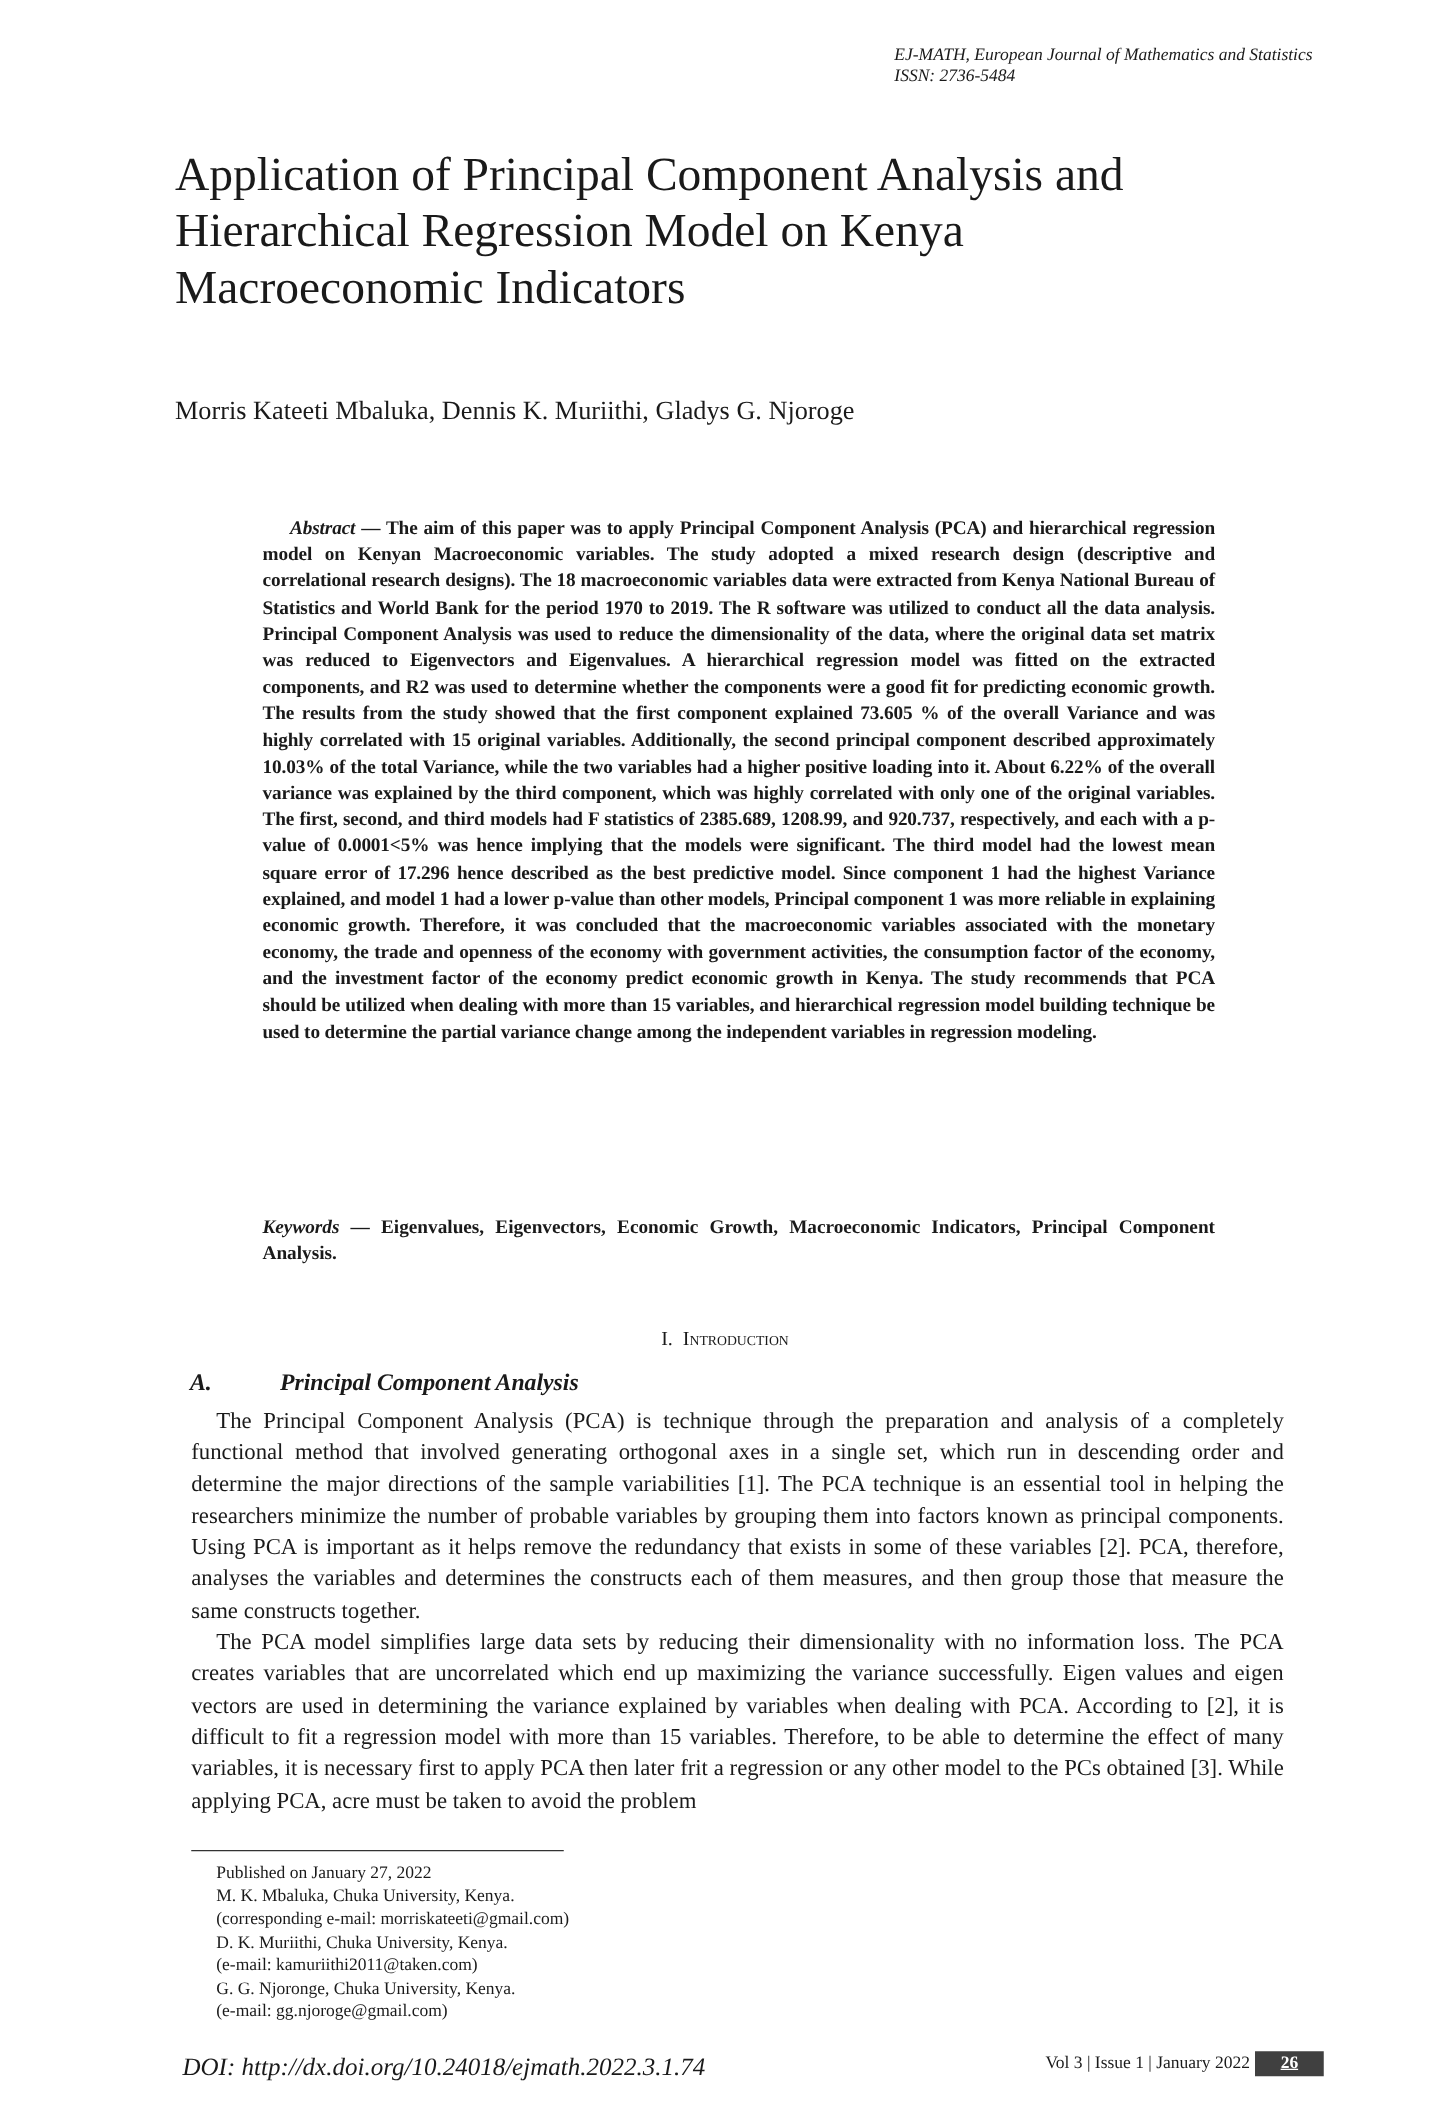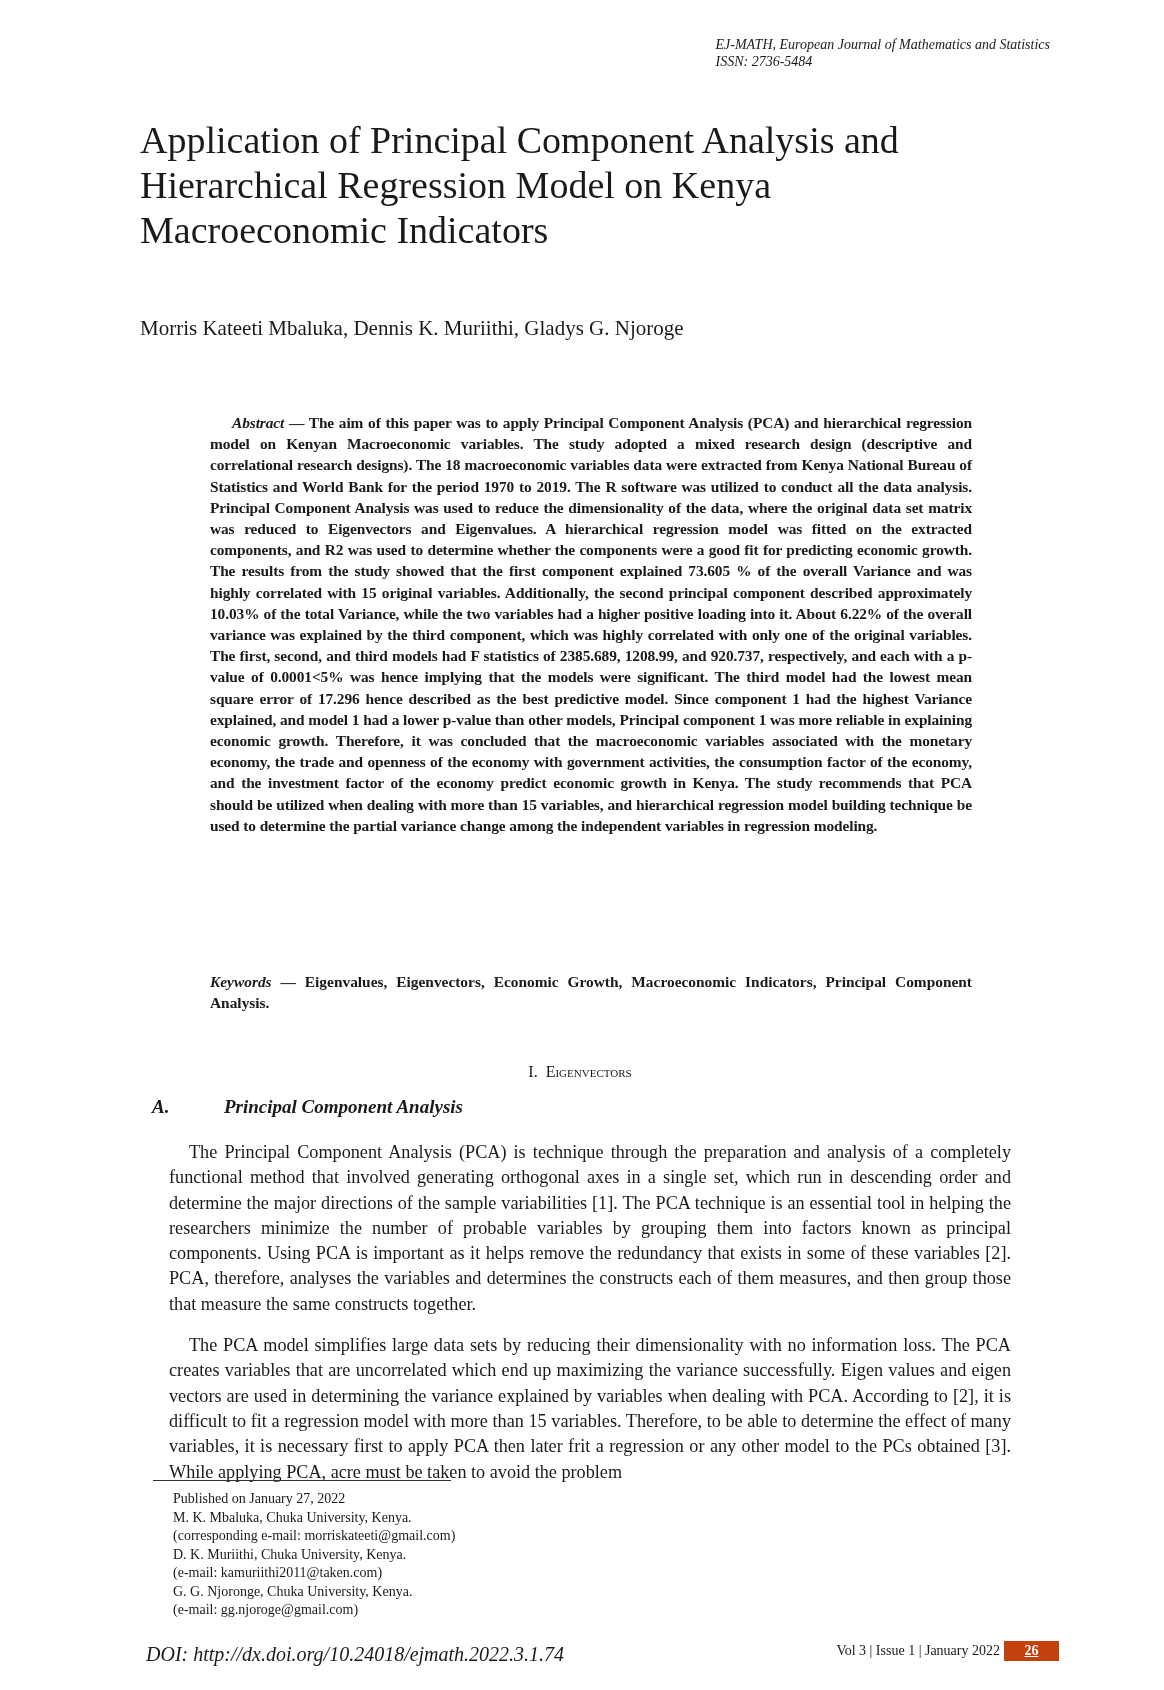--- a/index.html
+++ b/index.html
@@ -83,21 +83,21 @@
     .sub-heading .num { display: inline-block; width: 72px; }
     .body-text {
       position: absolute;
       left: 153px;
       width: 874px;
       top: 1124px;
       font-size: 18.2px;
       line-height: 25.3px;
       text-align: justify;
     }
-    .body-text p { margin: 16px; text-indent: 20px; }
+    .body-text p { margin: 0; text-indent: 20px; }
     .fn-rule {
       position: absolute;
       left: 153px;
       top: 1480px;
       width: 298px;
       height: 0;
       border-top: 1px solid #333;
     }
     .footnotes {
       position: absolute;
@@ -119,21 +119,21 @@
       right: 164px;
       top: 1643px;
       font-size: 14px;
     }
     .page-badge {
       position: absolute;
       left: 1004px;
       top: 1641px;
       width: 55px;
       height: 20px;
-      background: #c2410c;
+      background: #404040;
       color: #ffffff;
       font-size: 14px;
       font-weight: bold;
       text-align: center;
       line-height: 20px;
       text-decoration: underline;
     }
   </style>
 </head>
 <body>
@@ -146,21 +146,21 @@
 <h1 class="title">Application of Principal Component Analysis and Hierarchical Regression Model on Kenya Macroeconomic Indicators</h1>
 
 <div class="authors">Morris Kateeti Mbaluka, Dennis K. Muriithi, Gladys G. Njoroge</div>
 
 <p class="abstract"><span class="lbl">Abstract</span><span> — </span><span>The aim of this paper was to apply Principal Component Analysis (PCA) and hierarchical regression model on Kenyan Macroeconomic variables. The study adopted a mixed research design (descriptive and correlational research designs). The 18 macroeconomic variables data were extracted from Kenya National Bureau of Statistics and World Bank for the period 1970 to 2019. The R software was utilized to conduct all the data analysis. Principal Component Analysis was used to reduce the dimensionality of the data, where the original data set matrix was reduced to Eigenvectors and Eigenvalues. A hierarchical regression model was fitted on the extracted components, and R2 was used to determine whether the components were a good fit for predicting economic growth. The results from the study showed that the first component explained 73.605 % of the overall Variance and was highly correlated with 15 original variables. Additionally, the second principal component described approximately 10.03% of the total Variance, while the two variables had a higher positive loading into it. About 6.22% of the overall variance was explained by the third component, which was highly correlated with only one of the original variables. The first, second, and third models had F statistics of 2385.689, 1208.99, and 920.737, respectively, and each with a p-value of 0.0001&lt;5% was hence implying that the models were significant. The third model had the lowest mean square error of 17.296 hence described as the best predictive model. Since component 1 had the highest Variance explained, and model 1 had a lower p-value than other models, Principal component 1 was more reliable in explaining economic growth. Therefore, it was concluded that the macroeconomic variables associated with the monetary economy, the trade and openness of the economy with government activities, the consumption factor of the economy, and the investment factor of the economy predict economic growth in Kenya. The study recommends that PCA should be utilized when dealing with more than 15 variables, and hierarchical regression model building technique be used to determine the partial variance change among the independent variables in regression modeling.</span></p>
 
 <p class="keywords"><span class="lbl">Keywords</span><span> — </span><span>Eigenvalues, Eigenvectors, Economic Growth, Macroeconomic Indicators, Principal Component Analysis.</span></p>
 
 <div class="section-heading">
   <span>I.</span>&nbsp;
-  <span class="sc">Eigenvectors</span>
+  <span class="sc">Introduction</span>
 </div>
 
 <div class="sub-heading">
   <span class="num">A.</span><span>Principal Component Analysis</span>
 </div>
 
 <div class="body-text">
   <p>The Principal Component Analysis (PCA) is technique through the preparation and analysis of a completely functional method that involved generating orthogonal axes in a single set, which run in descending order and determine the major directions of the sample variabilities [1]. The PCA technique is an essential tool in helping the researchers minimize the number of probable variables by grouping them into factors known as principal components. Using PCA is important as it helps remove the redundancy that exists in some of these variables [2]. PCA, therefore, analyses the variables and determines the constructs each of them measures, and then group those that measure the same constructs together.</p>
   <p>The PCA model simplifies large data sets by reducing their dimensionality with no information loss. The PCA creates variables that are uncorrelated which end up maximizing the variance successfully. Eigen values and eigen vectors are used in determining the variance explained by variables when dealing with PCA. According to [2], it is difficult to fit a regression model with more than 15 variables. Therefore, to be able to determine the effect of many variables, it is necessary first to apply PCA then later frit a regression or any other model to the PCs obtained [3]. While applying PCA, acre must be taken to avoid the problem</p>
 </div>

